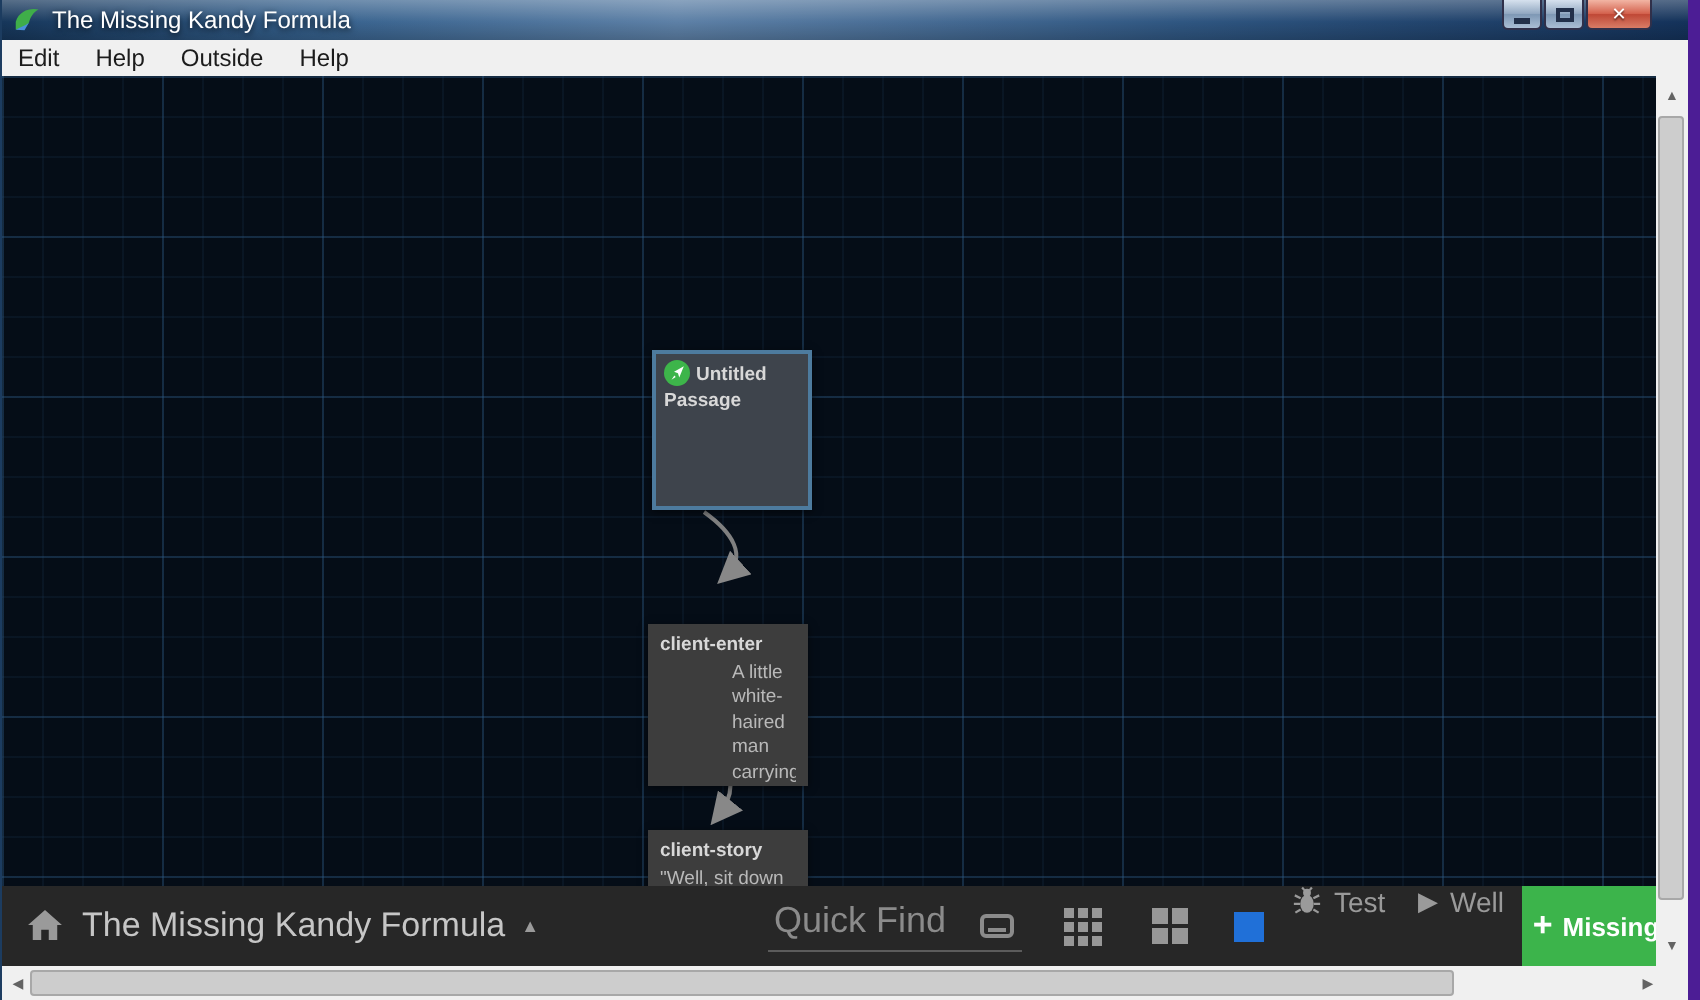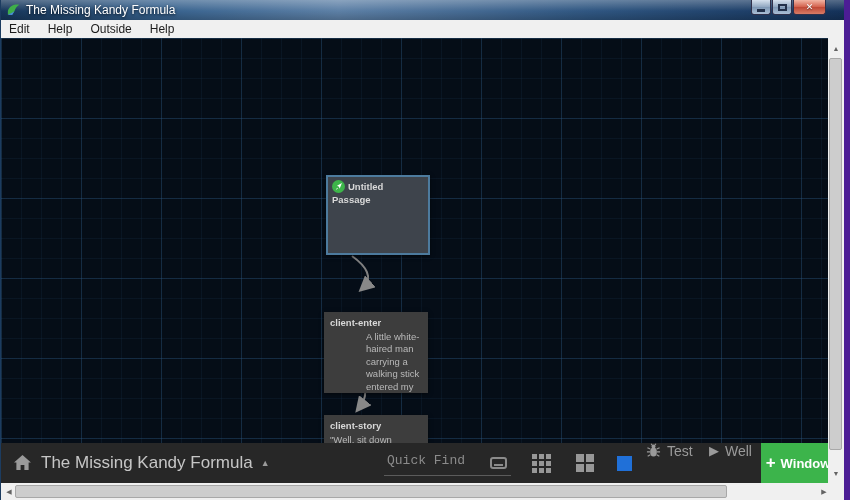--- a/index.html
+++ b/index.html
@@ -33,39 +33,39 @@
   .main { position:absolute; left:0; top:38px; width:834px; height:445px; overflow:hidden;
     background-color:#050d17;
     background-image:
       linear-gradient(to right, rgba(48,96,140,.30) 1px, transparent 1px),
       linear-gradient(to bottom, rgba(48,96,140,.30) 1px, transparent 1px),
       linear-gradient(to right, rgba(34,68,104,.16) 1px, transparent 1px),
       linear-gradient(to bottom, rgba(34,68,104,.16) 1px, transparent 1px);
     background-size:80px 80px, 80px 80px, 20px 20px, 20px 20px; }
   .links { position:absolute; left:0; top:0; pointer-events:none; }
 
-  .passage { position:absolute; width:104px; background:#3d3d3d; color:#b9b9b9;
+  .passage { position:absolute; width:80px; background:#3d3d3d; color:#b9b9b9;
     font-size:9.5px; line-height:12.5px; padding:5px 6px; cursor:pointer;
     box-shadow:0 1px 4px rgba(0,0,0,.55); }
   .passage .ptitle { font-weight:bold; color:#d8d8d8; margin-bottom:1px; }
   .passage.selected { background:#3e444c; border:2px solid var(--sel-border,#4d7b9e); padding:3px 4px; }
   .start-icon { display:inline-block; width:13px; height:13px; vertical-align:-3px; margin-right:3px; }
   .pexcerpt { overflow:hidden; }
 
   
   .toolbar { position:absolute; left:0; bottom:0; width:100%; height:40px; background:#272727; }
   .story-group { position:absolute; left:13px; top:0; height:40px; display:flex; align-items:center; cursor:pointer; }
   .home-icon { width:17px; height:16px; margin-right:10px; }
   .story-title { font-size:17px; color:#c6c6c6; white-space:nowrap; }
   .story-caret { font-size:9px; color:#9a9a9a; margin-left:8px; }
 
   .quickfind { position:absolute; left:383px; top:7px; width:127px; height:26px; }
   .quickfind input { width:100%; height:100%; background:transparent; border:none;
-    border-bottom:1px solid #5b5b5b; color:#bdbdbd; font-size:13px;
-    font-family:Liberation Mono, monospace; padding:0 22px 4px 3px; outline:none; }
+    border-bottom:1px solid #5b5b5b; color:#bdbdbd; font-size:18px;
+    font-family:Liberation Sans, sans-serif; padding:0 22px 4px 3px; outline:none; }
   .quickfind input::placeholder { color:#8b8b8b; opacity:1; }
   .kb-icon { position:absolute; right:4px; top:7px; width:17px; height:12px;
     border:2px solid #8b8b8b; border-radius:3px; }
   .kb-icon::after { content:""; position:absolute; left:2px; right:2px; bottom:1px; height:2px; background:#8b8b8b; }
 
   .zoom-btn { position:absolute; top:0; height:40px; width:36px; display:flex; align-items:center; justify-content:center; cursor:pointer; }
   .grid3 { display:grid; grid-template-columns:repeat(3,5px); grid-template-rows:repeat(3,5px); gap:2px; }
   .grid3 span { background:#979797; }
   .grid2 { display:grid; grid-template-columns:repeat(2,8px); grid-template-rows:repeat(2,8px); gap:2px; }
   .grid2 span { background:#979797; }
@@ -203,21 +203,21 @@
         <span>Test</span>
       </div>
 
       <div class="tool-btn" style="left:708px;">
         <span class="play-glyph">▶</span>
         <span>Well</span>
       </div>
 
       <div class="passage-btn">
         <span class="plus-glyph">+</span>
-        <span>Window</span>
+        <span>Missing</span>
       </div>
     </div>
   </div>
 
   <div class="vscroll">
     <span class="arr up">▲</span>
     <span class="vthumb"></span>
     <span class="arr down">▼</span>
   </div>
 

